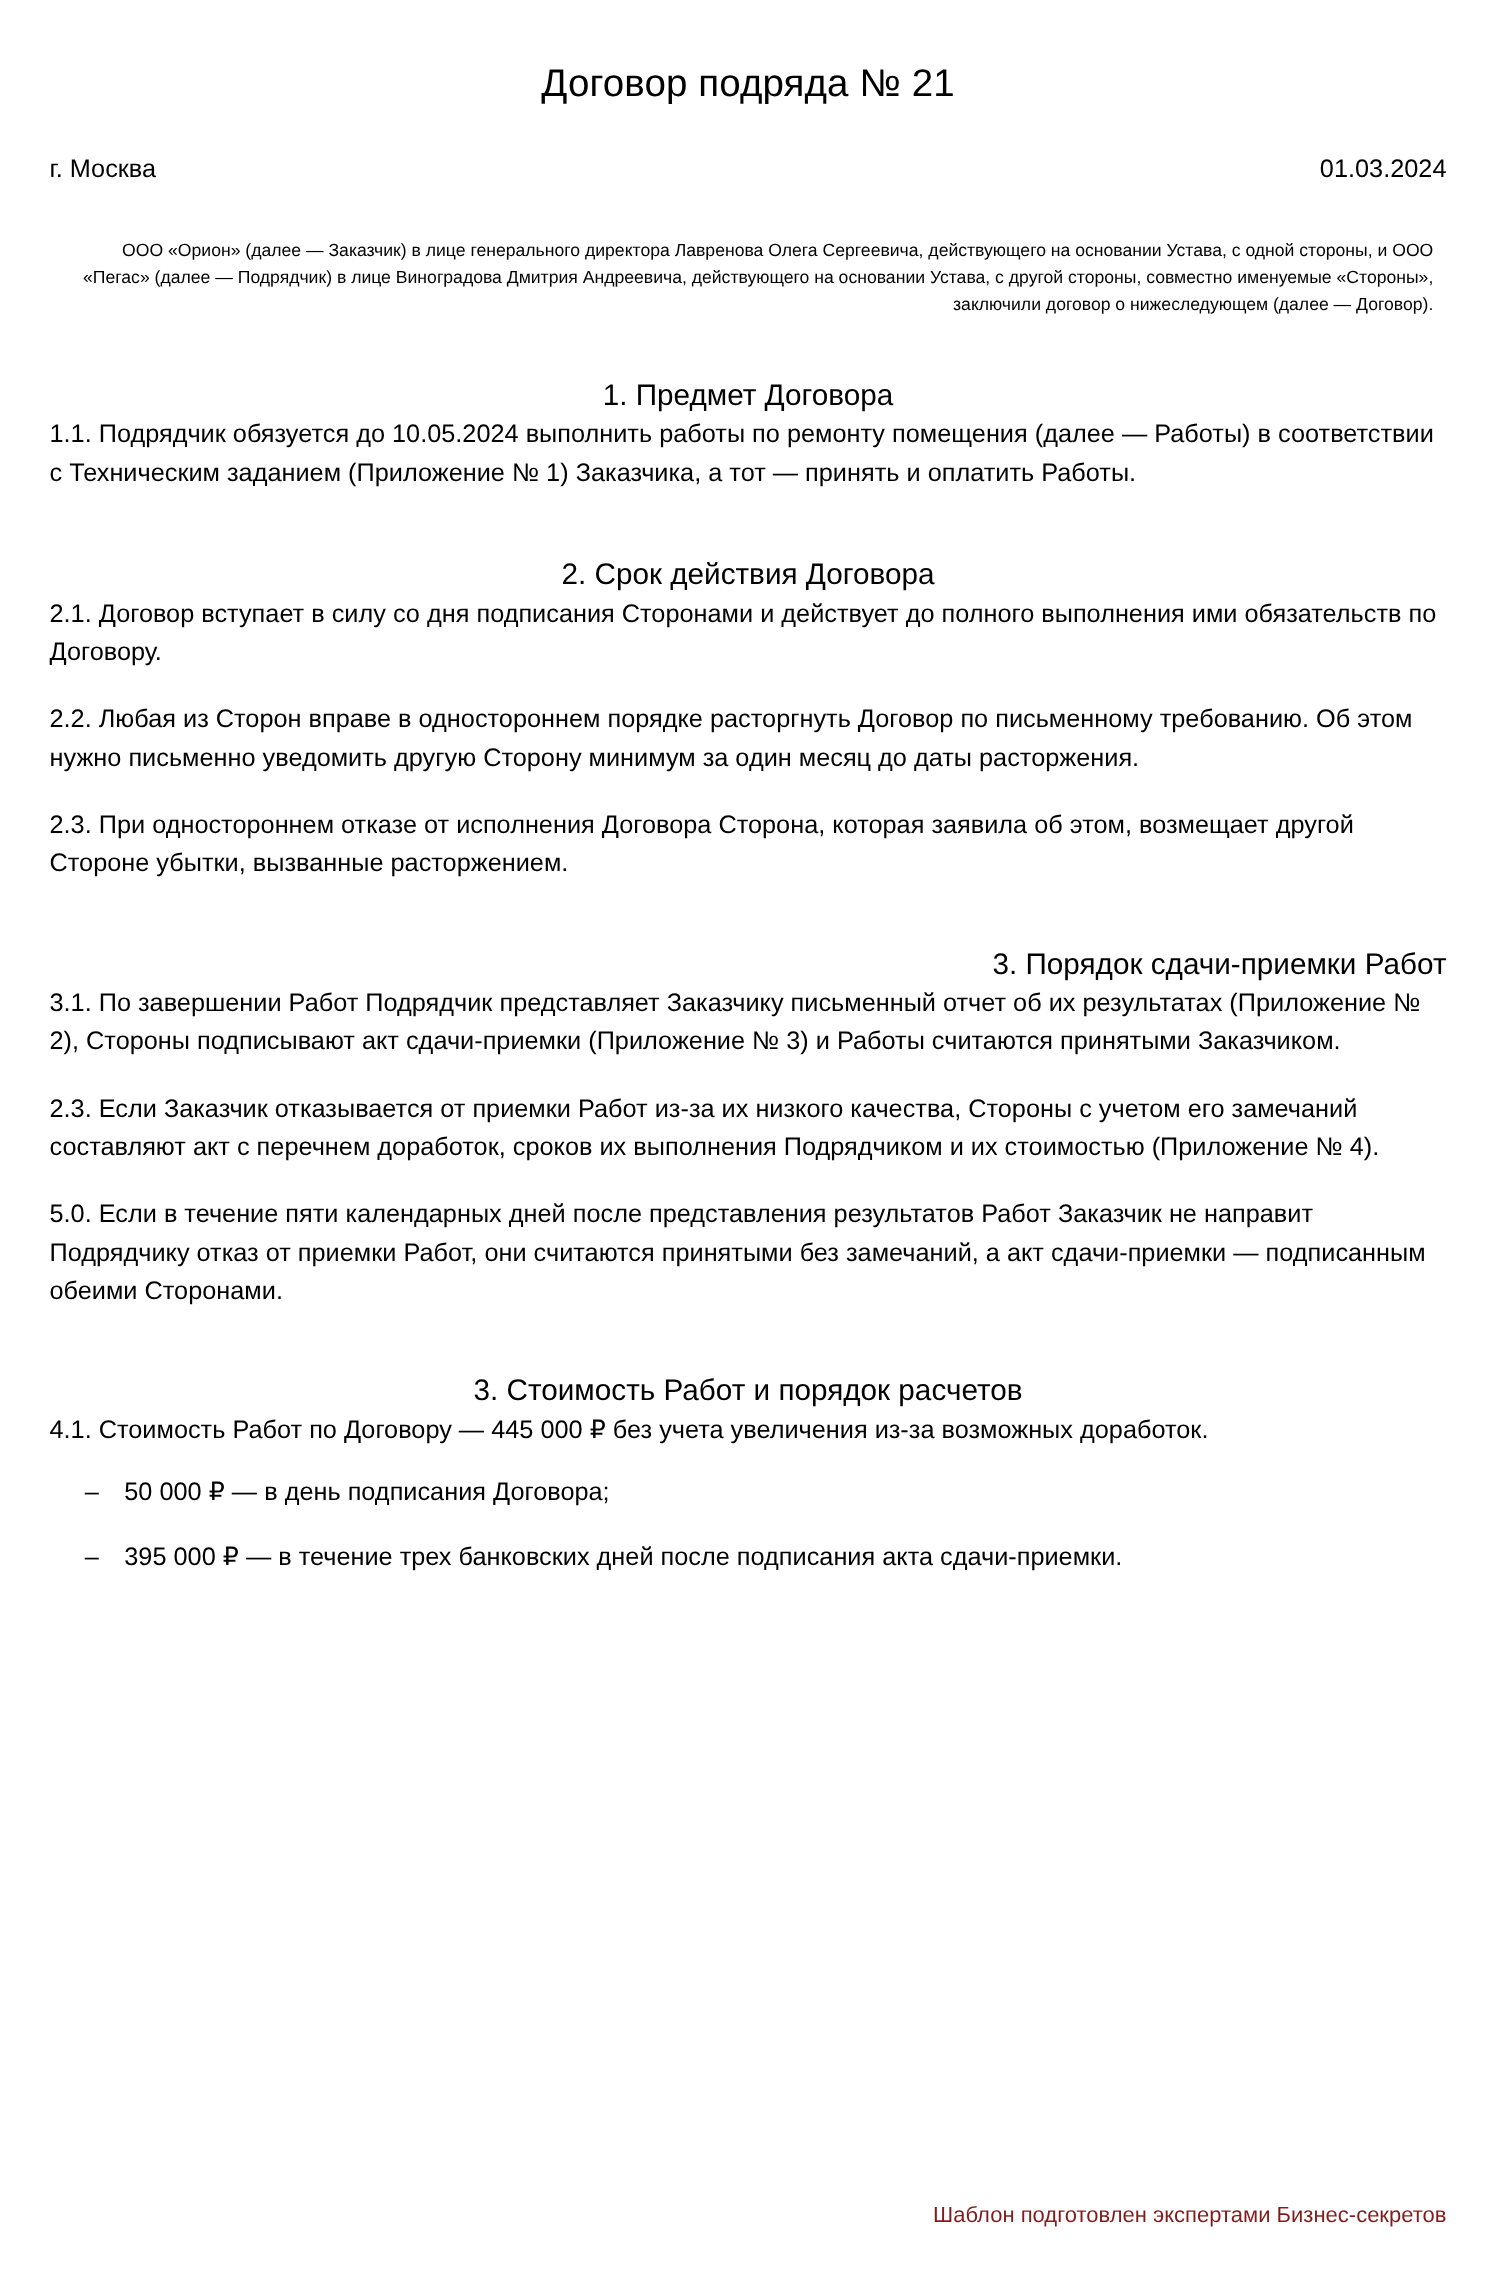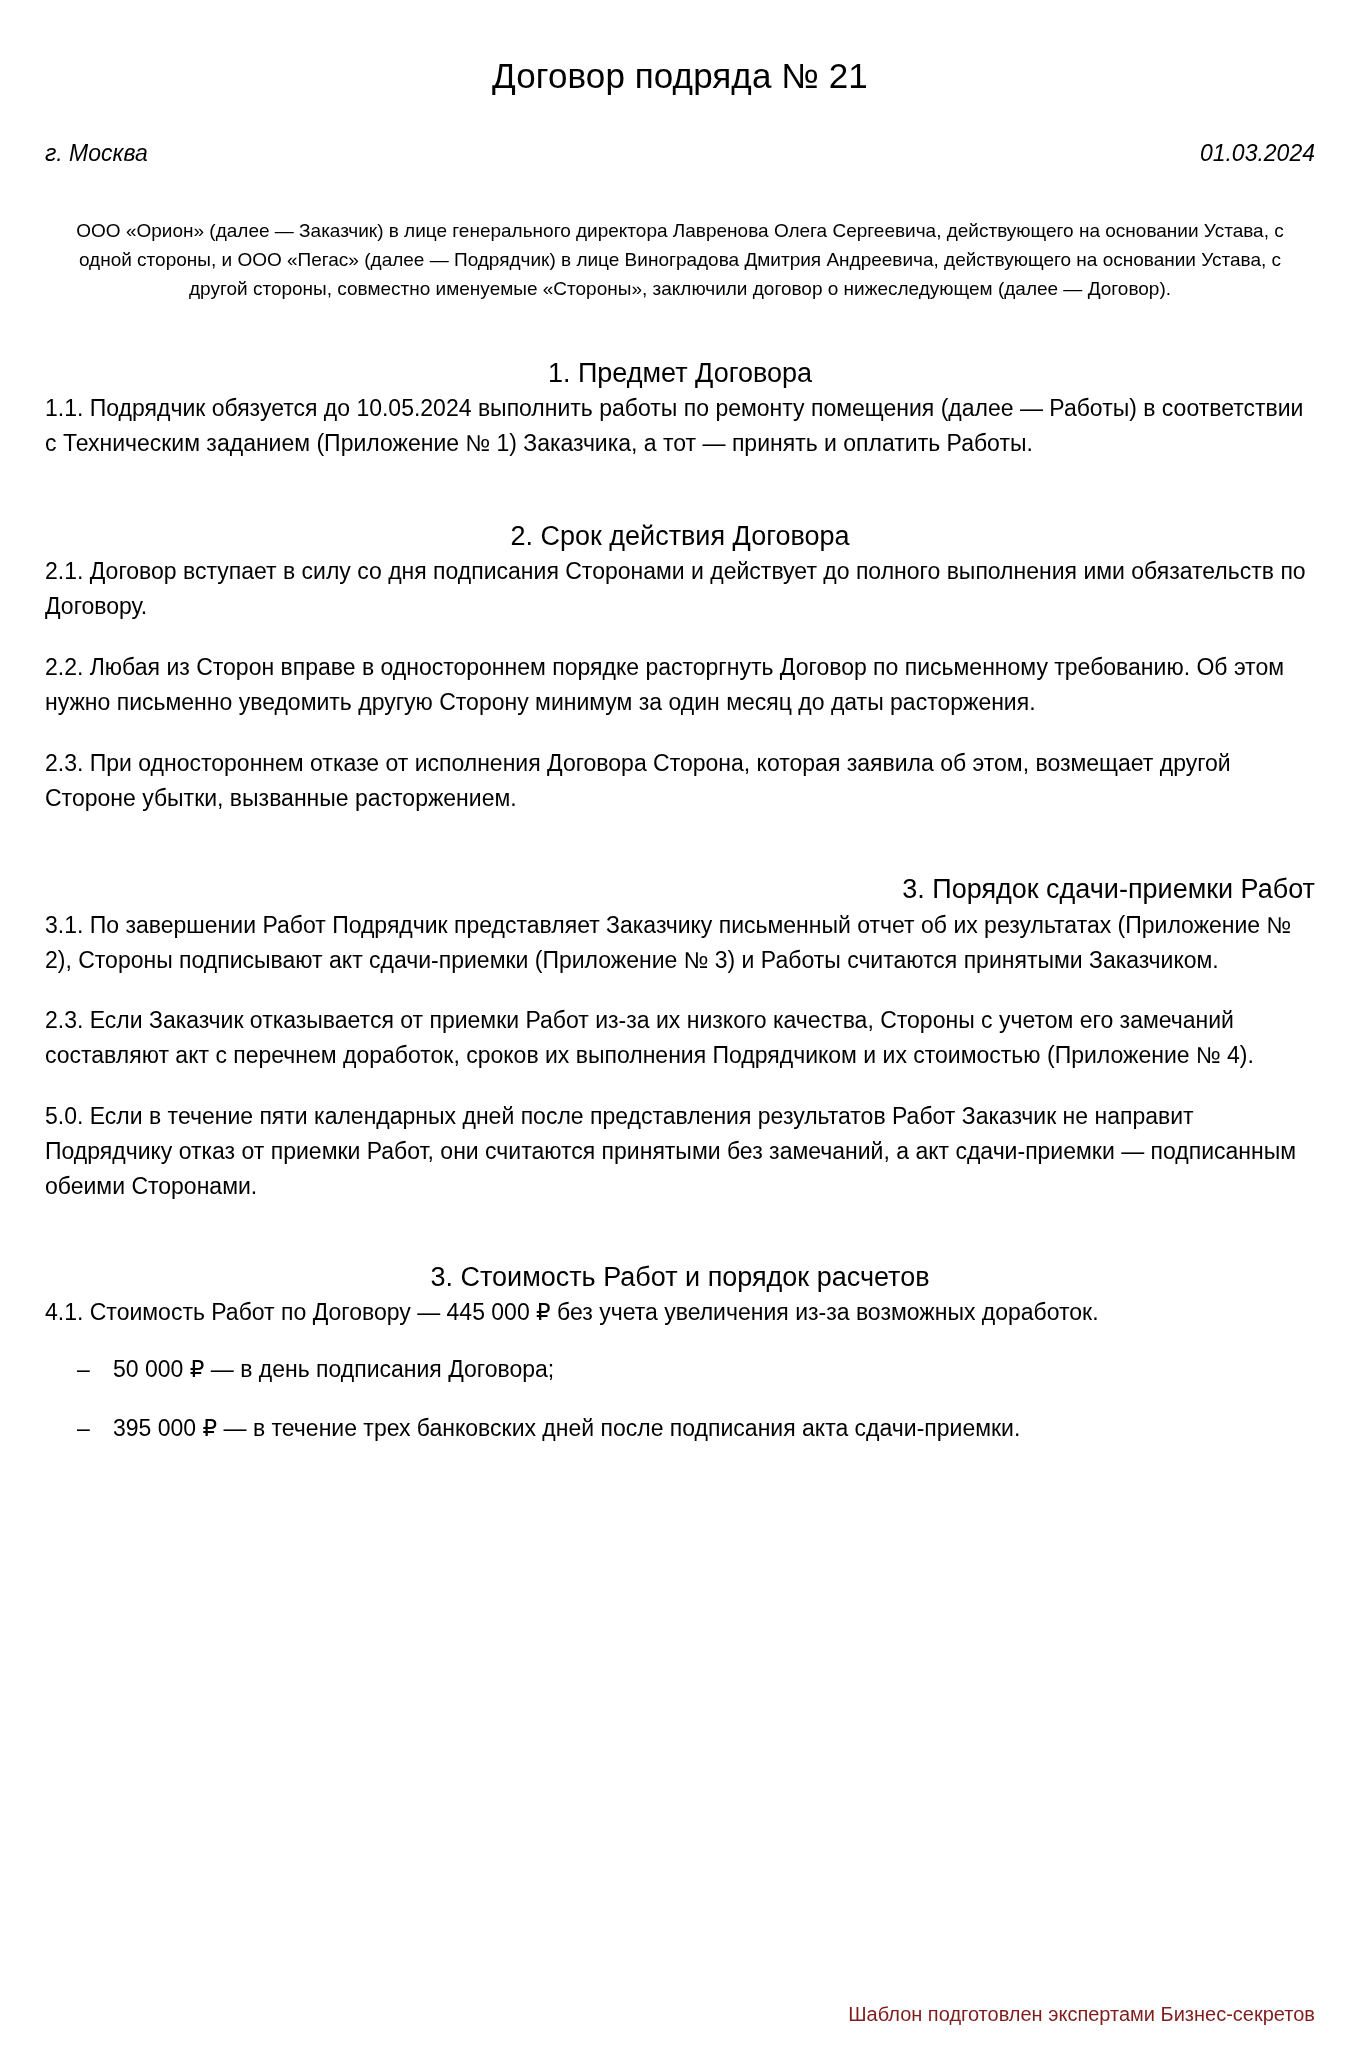--- a/index.html
+++ b/index.html
@@ -30,30 +30,29 @@
     padding-top: 55px;
     letter-spacing: 0.1px;
   }
   .meta-row {
     display: flex;
     justify-content: space-between;
     align-items: baseline;
     margin-top: 41px;
     font-size: 23px;
     line-height: 1.35;
-    font-style: italic;
   }
   .meta-city { text-align: left; }
   .meta-date { text-align: right; }
 
   .para {
-    font-size: 19px;
+    font-size: 16px;
     line-height: 1.52;
     margin: 12px;
-    text-align: center;
+    text-align: right;
   }
   .intro {
     margin-top: 48px;
   }
   .section-heading {
     text-align: center;
     font-size: 27px;
     font-weight: 400;
     line-height: 1.3;
     margin: 0;

